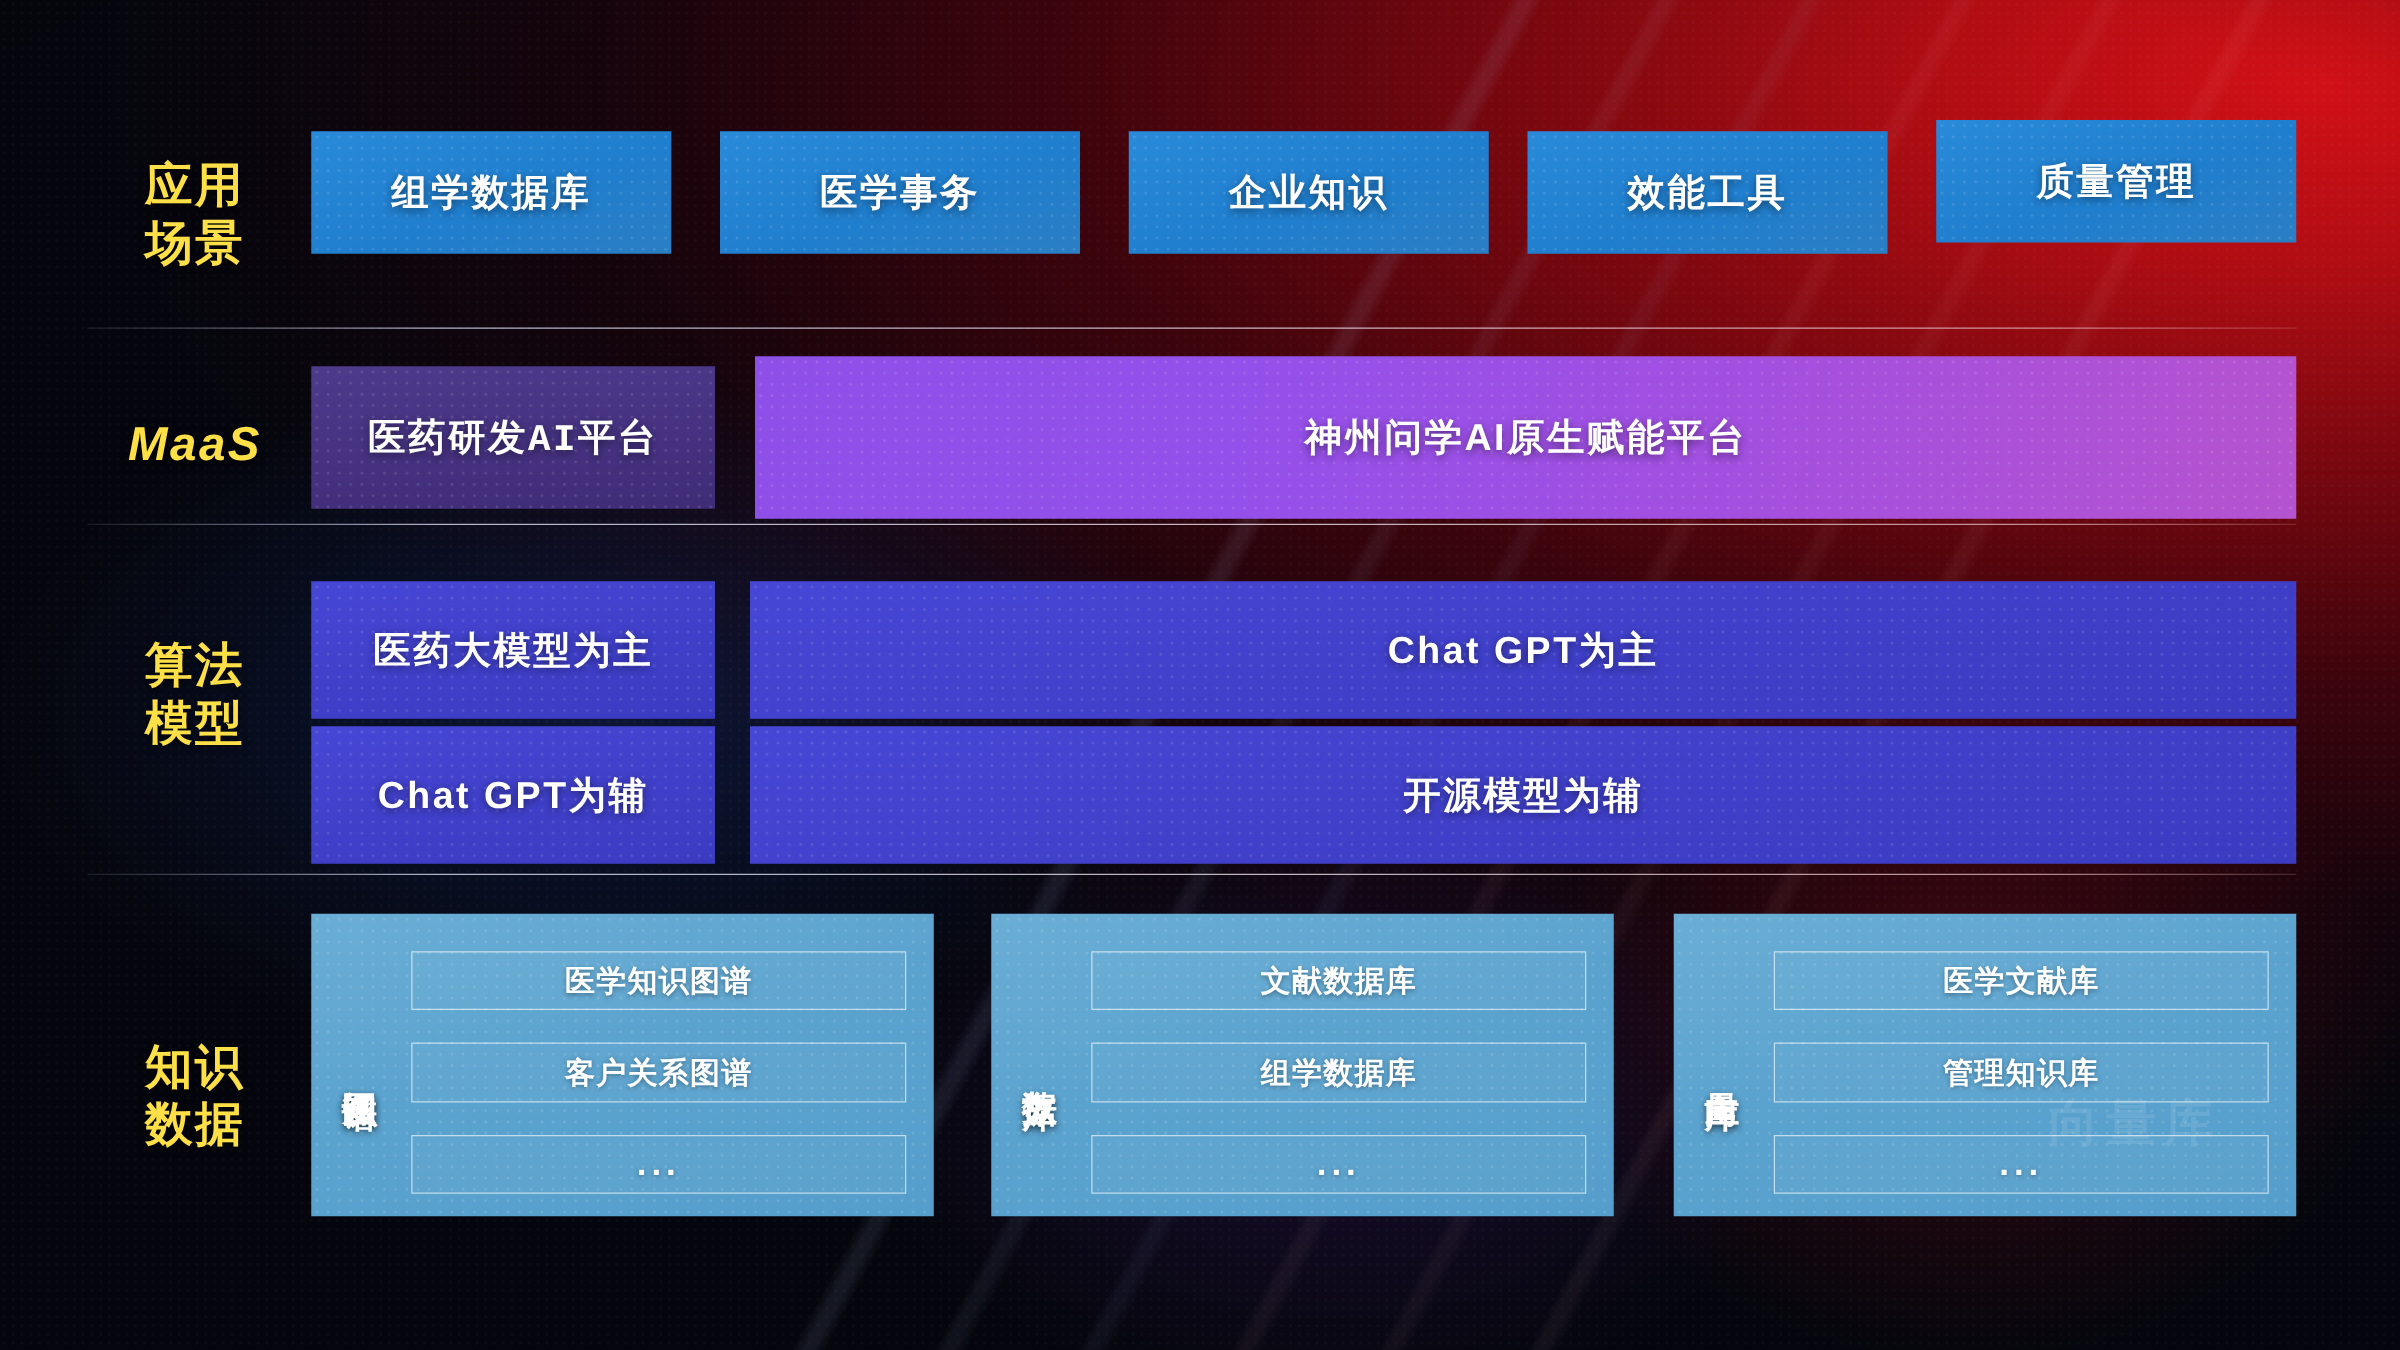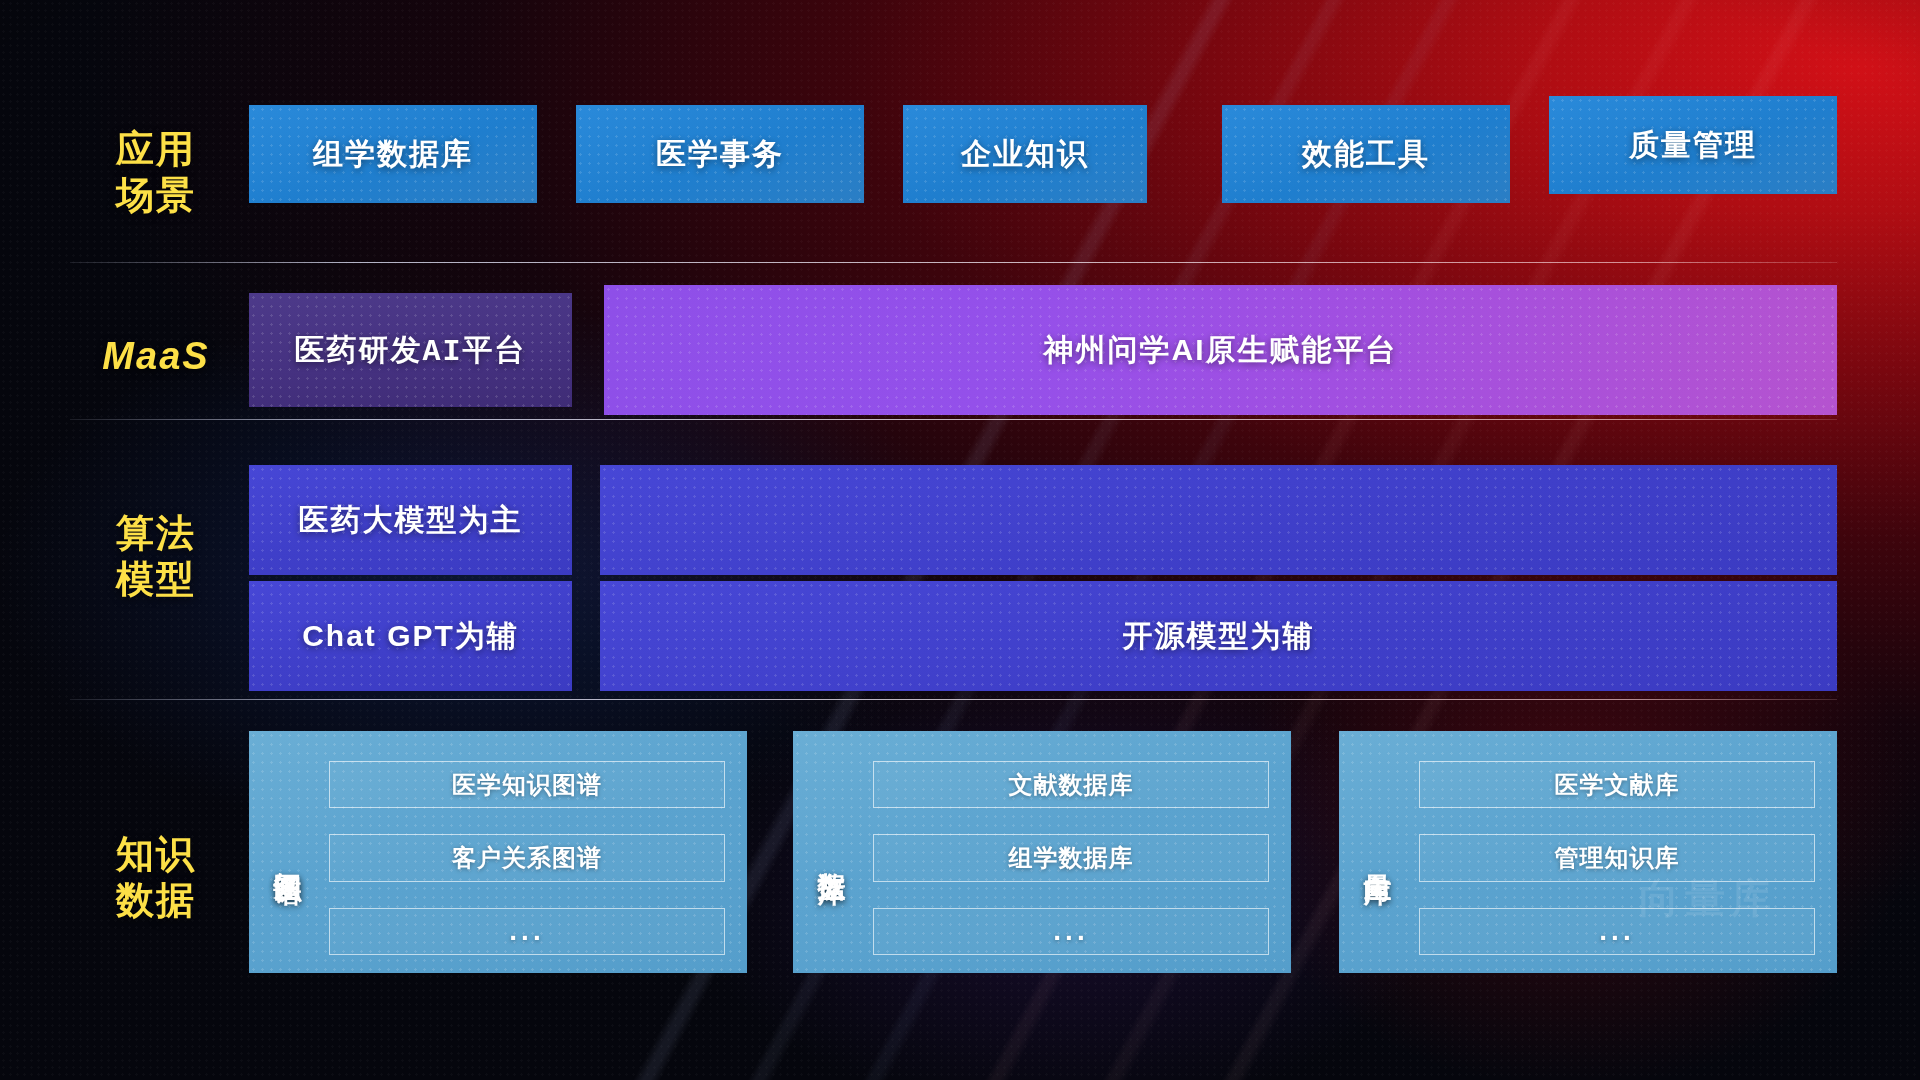--- a/index.html
+++ b/index.html
@@ -189,21 +189,21 @@
 场景</div>
 
     <div class="cell app-box" style="left:249px; top:105px; width:288px;">
       <div class="dotgrid"></div>
       <span>组学数据库</span>
     </div>
     <div class="cell app-box" style="left:576px; top:105px; width:288px;">
       <div class="dotgrid"></div>
       <span>医学事务</span>
     </div>
-    <div class="cell app-box" style="left:903px; top:105px; width:244px;">
+    <div class="cell app-box" style="left:903px; top:105px; width:288px;">
       <div class="dotgrid"></div>
       <span>企业知识</span>
     </div>
     <div class="cell app-box" style="left:1222px; top:105px; width:288px;">
       <div class="dotgrid"></div>
       <span>效能工具</span>
     </div>
     <div class="cell app-box" style="left:1549px; top:96px; width:288px;">
       <div class="dotgrid"></div>
       <span>质量管理</span>
@@ -227,20 +227,21 @@
 
     <div class="row-label" style="top:510px;">算法
 模型</div>
 
     <div class="cell algo" style="left:249px; top:465px; width:323px;">
       <div class="dotgrid"></div>
       <span>医药大模型为主</span>
     </div>
     <div class="cell algo" style="left:600px; top:465px; width:1237px;">
       <div class="dotgrid"></div>
+      <span>Chat GPT为主</span>
     </div>
 
     <div class="cell algo" style="left:249px; top:581px; width:323px;">
       <div class="dotgrid"></div>
       <span>Chat GPT为辅</span>
     </div>
     <div class="cell algo" style="left:600px; top:581px; width:1237px;align-items:center;">
       <div class="dotgrid"></div>
       <span>开源模型为辅</span>
     </div>

